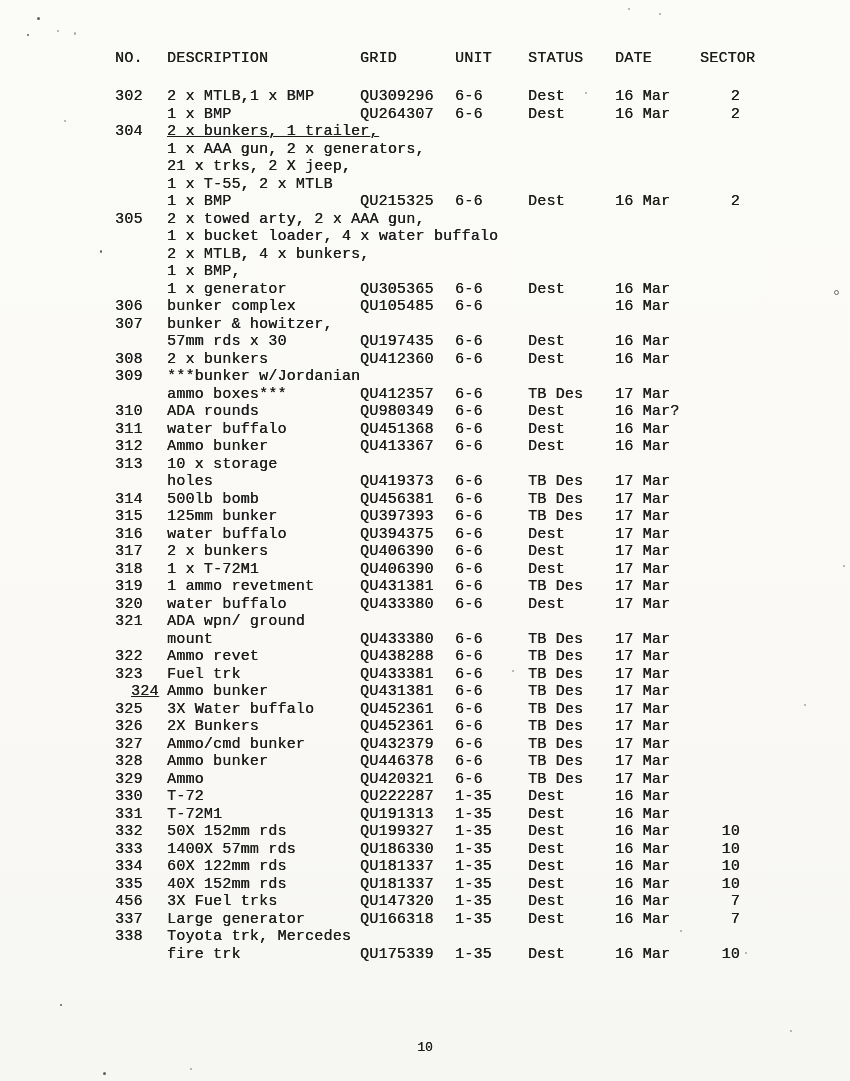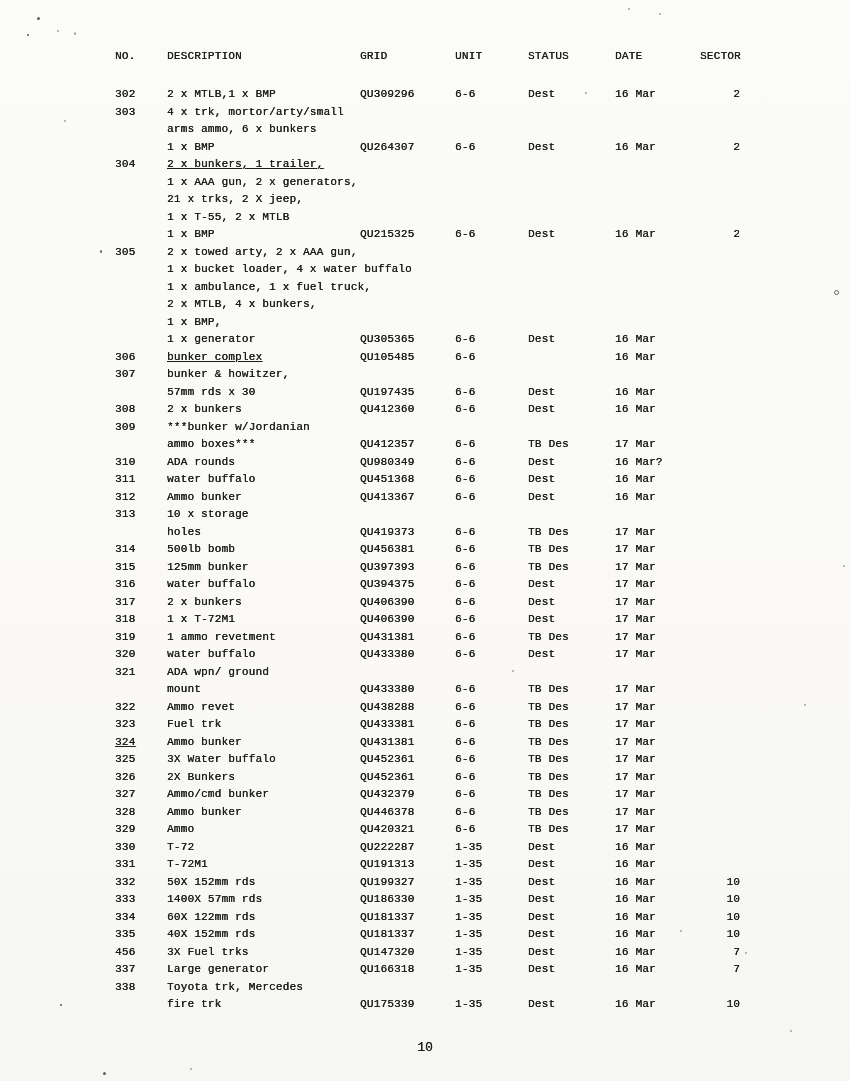--- a/index.html
+++ b/index.html
@@ -10,21 +10,21 @@
     font-family: "Liberation Mono", "DejaVu Sans Mono", monospace;
     color: #1d1d1d;
     overflow: hidden;
     -webkit-font-smoothing: antialiased;
   }
   .doc {
     position: absolute;
     left: 115px;
     top: 50px;
     width: 680px;
-    font-size: 11px;
+    font-size: 15px;
     text-shadow: 0.3px 0 0 currentColor; 
   }
   .hdr-line { position: relative; height: 18px; }
   .tbody { margin-top: 20px; }
   .line { position: relative; height: 17.5px; white-space: nowrap; }
   .col { position: absolute; top: 0; letter-spacing: 0.2px; }
   .col.sector { width: 70px; text-align: right; }
   .page-num {
     position: absolute;
     left: 0; top: 1040px;
@@ -60,27 +60,20 @@
       <div class="line">
         <span class="col" style="left: 0px;">302</span>
         <span class="col" style="left: 52px;">2 x MTLB,1 x BMP</span>
         <span class="col" style="left: 245px;">QU309296</span>
         <span class="col" style="left: 340px;">6-6</span>
         <span class="col" style="left: 413px;">Dest</span>
         <span class="col" style="left: 500px;">16 Mar</span>
         <span class="col sector" style="left: 555px;">2</span>
       </div>
       <div class="line">
-        <span class="col" style="left: 0px;">303</span>
-        <span class="col" style="left: 52px;">4 x trk, mortor/arty/small</span>
-      </div>
-      <div class="line">
-        <span class="col" style="left: 52px;">arms ammo, 6 x bunkers</span>
-      </div>
-      <div class="line">
         <span class="col" style="left: 52px;">1 x BMP</span>
         <span class="col" style="left: 245px;">QU264307</span>
         <span class="col" style="left: 340px;">6-6</span>
         <span class="col" style="left: 413px;">Dest</span>
         <span class="col" style="left: 500px;">16 Mar</span>
         <span class="col sector" style="left: 555px;">2</span>
       </div>
       <div class="line">
         <span class="col" style="left: 0px;">304</span>
         <span class="col" style="left: 52px; text-decoration: underline;">2 x bunkers, 1 trailer,</span>
@@ -103,38 +96,35 @@
         <span class="col sector" style="left: 555px;">2</span>
       </div>
       <div class="line">
         <span class="col" style="left: 0px;">305</span>
         <span class="col" style="left: 52px;">2 x towed arty, 2 x AAA gun,</span>
       </div>
       <div class="line">
         <span class="col" style="left: 52px;">1 x bucket loader, 4 x water buffalo</span>
       </div>
       <div class="line">
-        <span class="col" style="left: 52px;">1 x ambulance, 1 x fuel truck,</span>
-      </div>
-      <div class="line">
         <span class="col" style="left: 52px;">2 x MTLB, 4 x bunkers,</span>
       </div>
       <div class="line">
         <span class="col" style="left: 52px;">1 x BMP,</span>
       </div>
       <div class="line">
         <span class="col" style="left: 52px;">1 x generator</span>
         <span class="col" style="left: 245px;">QU305365</span>
         <span class="col" style="left: 340px;">6-6</span>
         <span class="col" style="left: 413px;">Dest</span>
         <span class="col" style="left: 500px;">16 Mar</span>
       </div>
       <div class="line">
         <span class="col" style="left: 0px;">306</span>
-        <span class="col" style="left: 52px; text-decoration: underline;">bunker complex</span>
+        <span class="col" style="left: 52px;">bunker complex</span>
         <span class="col" style="left: 245px;">QU105485</span>
         <span class="col" style="left: 340px;">6-6</span>
         <span class="col" style="left: 500px;">16 Mar</span>
       </div>
       <div class="line">
         <span class="col" style="left: 0px;">307</span>
         <span class="col" style="left: 52px;">bunker &amp; howitzer,</span>
       </div>
       <div class="line">
         <span class="col" style="left: 52px;">57mm rds x 30</span>
@@ -274,21 +264,21 @@
       </div>
       <div class="line">
         <span class="col" style="left: 0px;">323</span>
         <span class="col" style="left: 52px;">Fuel trk</span>
         <span class="col" style="left: 245px;">QU433381</span>
         <span class="col" style="left: 340px;">6-6</span>
         <span class="col" style="left: 413px;">TB Des</span>
         <span class="col" style="left: 500px;">17 Mar</span>
       </div>
       <div class="line">
-        <span class="col" style="left: 0px; text-decoration: underline;">324</span>
+        <span class="col" style="left: 16px; text-decoration: underline;">324</span>
         <span class="col" style="left: 52px;">Ammo bunker</span>
         <span class="col" style="left: 245px;">QU431381</span>
         <span class="col" style="left: 340px;">6-6</span>
         <span class="col" style="left: 413px;">TB Des</span>
         <span class="col" style="left: 500px;">17 Mar</span>
       </div>
       <div class="line">
         <span class="col" style="left: 0px;">325</span>
         <span class="col" style="left: 52px;">3X Water buffalo</span>
         <span class="col" style="left: 245px;">QU452361</span>

